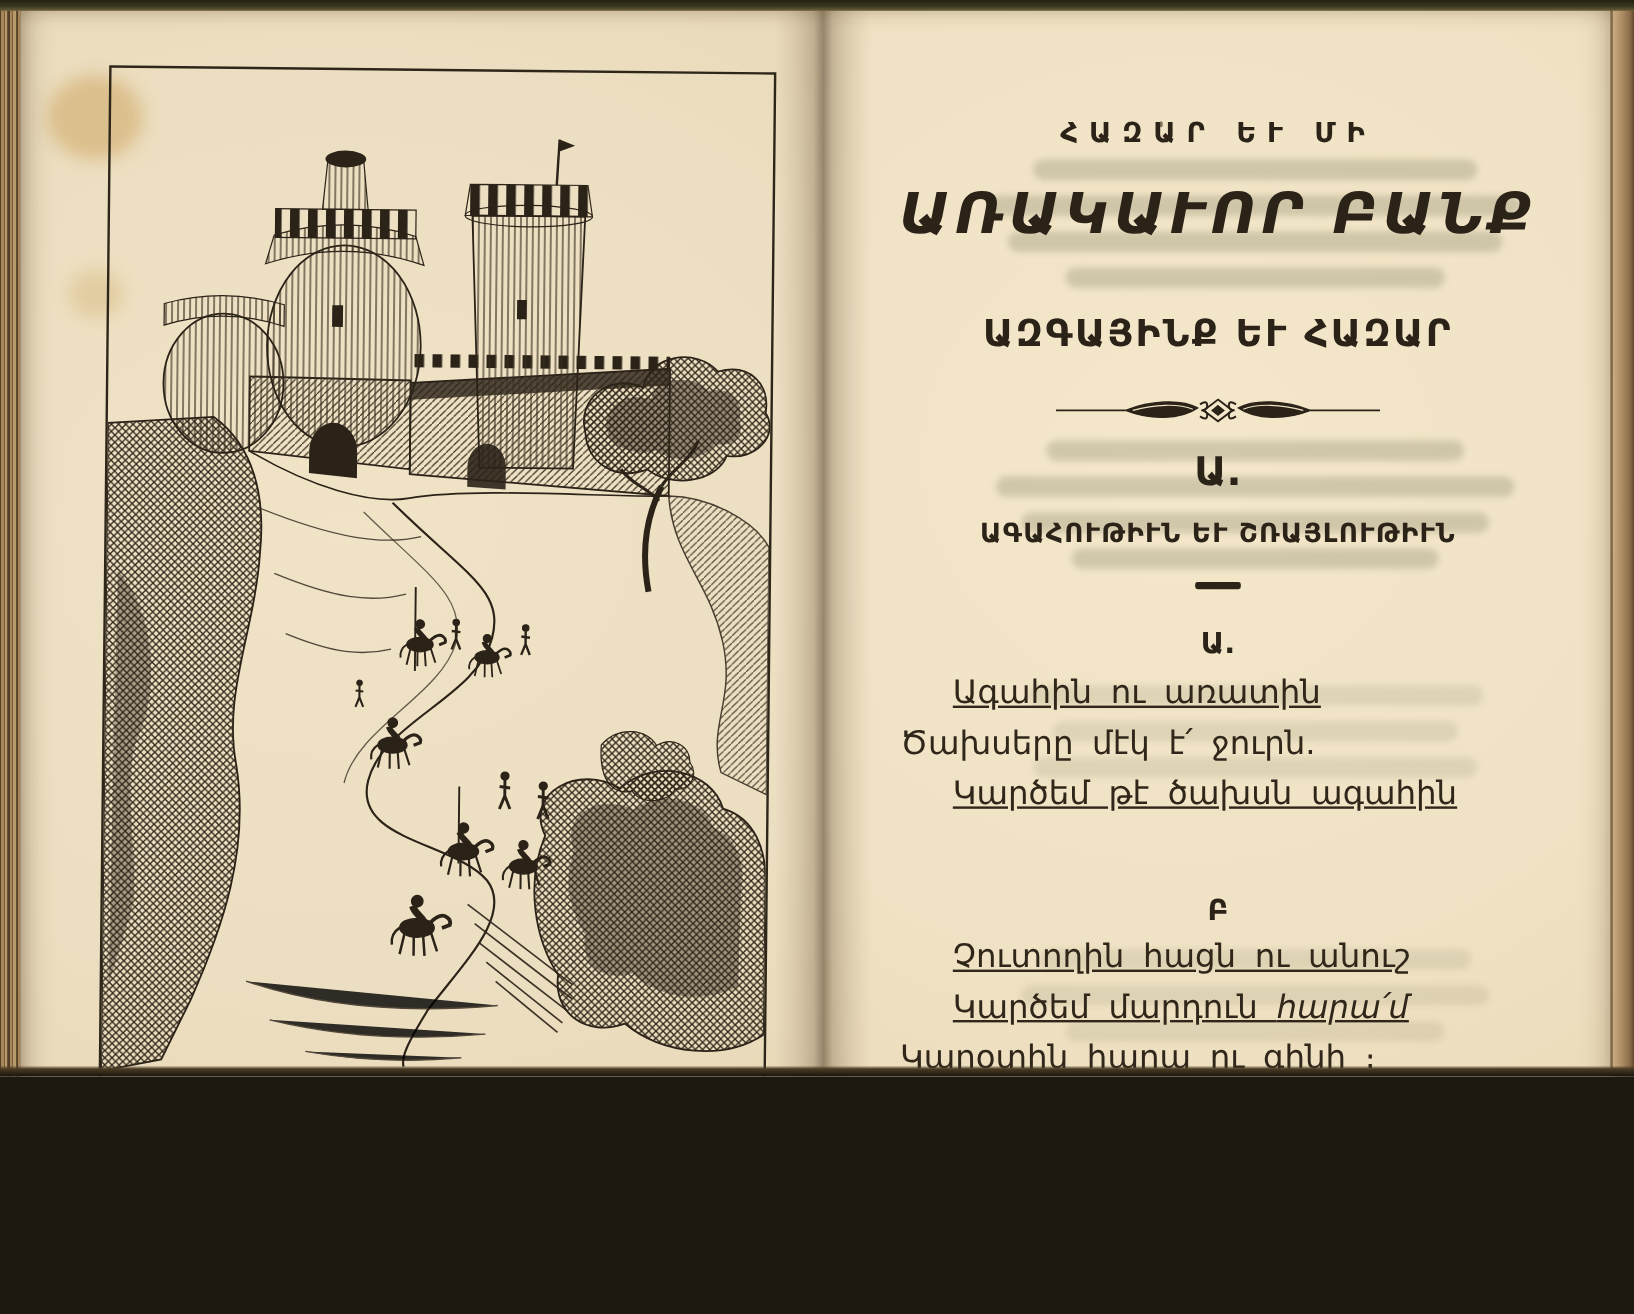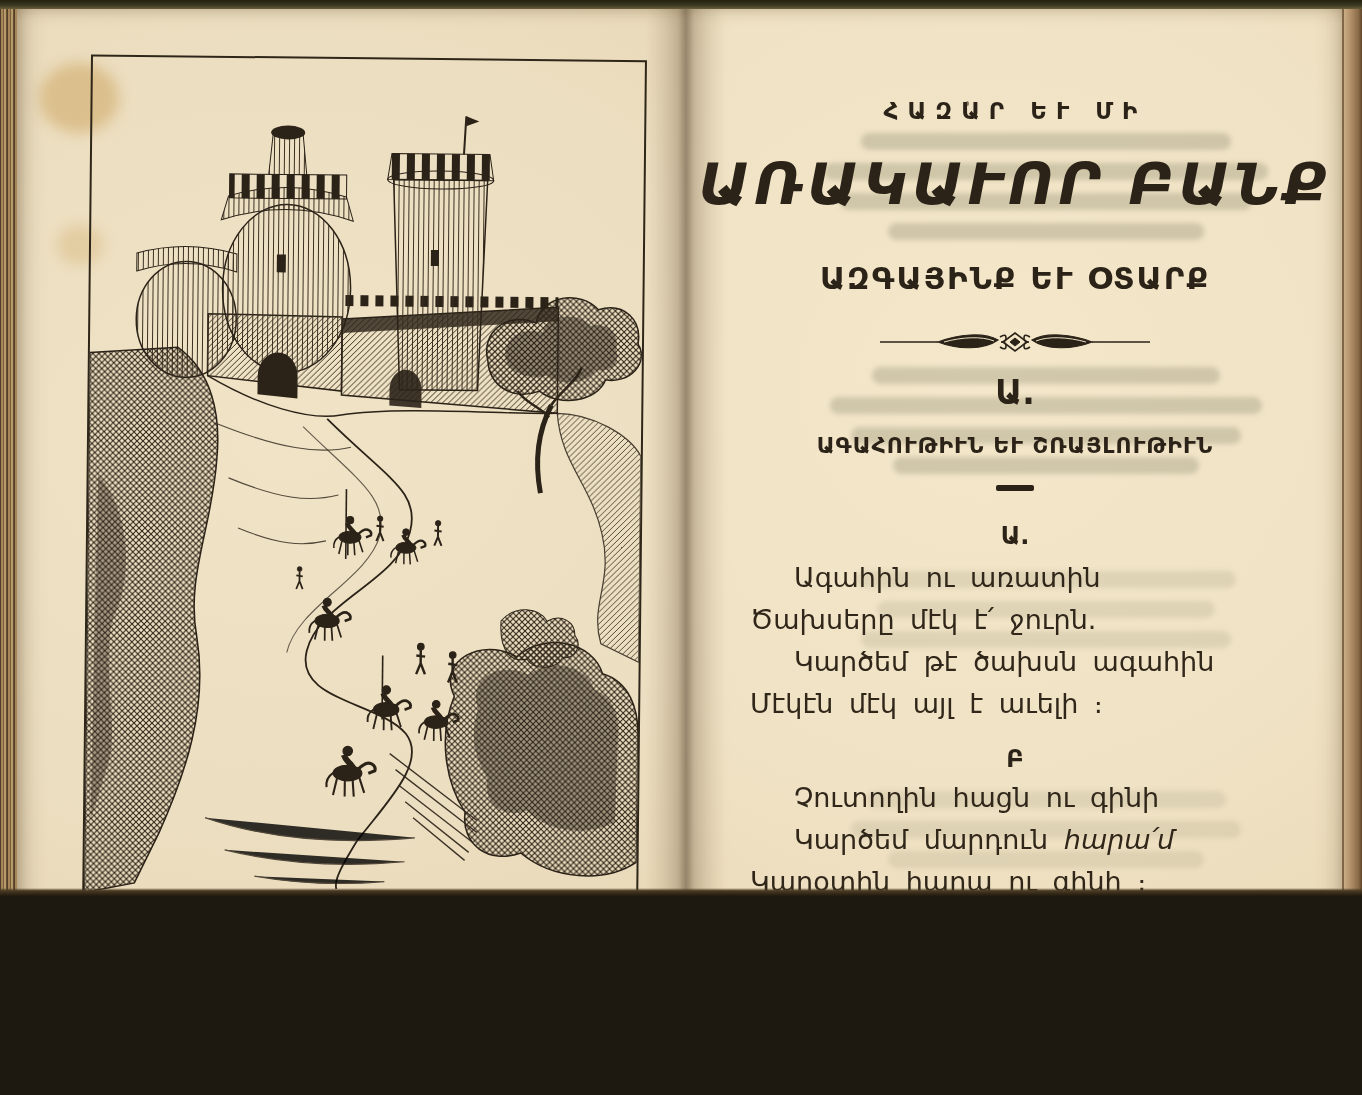--- a/index.html
+++ b/index.html
@@ -40,32 +40,32 @@
   .ghost .gr{height:17px;border-radius:9px;background:rgba(118,120,88,.28);margin:0 auto 13px auto;}
   
   .illo-frame{position:absolute;left:74px;top:50px;width:552px;height:874px;
     border:2px solid #2d2619;border-bottom-width:4px;
     transform:rotate(0.6deg);transform-origin:10% 0;}
   .illo-frame svg{display:block;width:100%;height:100%;}
   
   .rp{position:absolute;left:0;top:0;width:100%;height:100%;}
   .center{position:absolute;left:0;width:100%;text-align:center;}
   .kicker{top:93px;font-size:23px;font-weight:bold;letter-spacing:9px;}
-  .title{top:146px;font-size:57px;font-weight:bold;font-style:italic;letter-spacing:4px;}
+  .title{top:146px;font-size:47px;font-weight:bold;font-style:italic;letter-spacing:4px;}
   .subtitle{top:255px;font-size:31px;font-weight:bold;letter-spacing:2px;}
   .ornament{top:322px;}
   .sec-num{top:368px;font-size:33px;font-weight:bold;}
   .sec-head{top:428px;font-size:22px;font-weight:bold;letter-spacing:1px;}
   .sec-rule{position:absolute;left:50%;top:480px;width:38px;height:6px;margin-left:-19px;background:#2b2218;border-radius:2px;}
   .st-marker{font-size:24px;font-weight:bold;}
   .m1{top:517px;} .m2{top:740px;}
   .verse{position:absolute;left:64px;width:560px;font-size:27px;line-height:42px;word-spacing:7px;color:#30271a;}
   .v1{top:552px;} .v2{top:772px;}
   .verse .ln{white-space:nowrap;}
-  .verse .ln.indent{padding-left:44px;}
+  .verse .ln.indent{padding-left:44px;text-decoration:underline;}
   .verse .em{font-style:italic;}
   .speck{position:absolute;border-radius:50%;background:rgba(60,48,30,.6);}
 </style>
 </head>
 <body>
 
 <div id="spread">
 
   <div class="page-left">
     <div class="stain fox-a"></div>
@@ -193,21 +193,21 @@
         <div class="gr" style="width:70%"></div>
       </div>
       <div class="ghost" style="top:786px;opacity:.5;">
         <div class="gr" style="width:68%"></div>
           <div class="gr" style="width:74%"></div>
         <div class="gr" style="width:60%"></div>
       </div>
 
       <div class="center kicker">ՀԱԶԱՐ ԵՒ ՄԻ</div>
       <div class="center title">ԱՌԱԿԱՒՈՐ ԲԱՆՔ</div>
-      <div class="center subtitle">ԱԶԳԱՅԻՆՔ ԵՒ ՕՏԱՐՔ</div>
+      <div class="center subtitle">ԱԶԳԱՅԻՆՔ ԵՒ ՀԱԶԱՐ</div>
 
       <div class="center ornament">
         <svg width="270" height="30" viewBox="0 0 270 30">
           <g fill="#2b2218" stroke="#2b2218">
             <line x1="0" y1="15" x2="58" y2="15" stroke-width="1.4"></line>
             <path d="M58,15 C78,7 104,5 118,13 C104,23 78,23 58,15 Z" stroke-width="1.2"></path>
             <path d="M64,15 C82,10 102,9 114,14" fill="none" stroke="#efe2c4" stroke-width="1"></path>
             <path d="M120,10 q6,-4 6,1 q0,4 -5,4 q5,0 5,4 q0,5 -6,1" fill="none" stroke-width="1.6"></path>
             <path d="M135,6 L147,15 L135,24 L123,15 Z" fill="none" stroke-width="1.6"></path>
             <path d="M135,11 L140,15 L135,19 L130,15 Z"></path>
@@ -221,26 +221,25 @@
 
       <div class="center sec-num">Ա.</div>
       <div class="center sec-head">ԱԳԱՀՈՒԹԻՒՆ ԵՒ ՇՌԱՅԼՈՒԹԻՒՆ</div>
       <div class="sec-rule"></div>
 
       <div class="center st-marker m1">Ա.</div>
       <div class="verse v1">
         <div class="ln indent">Ագահին ու առատին</div>
         <div class="ln">Ծախսերը մէկ է՛ ջուրն.</div>
         <div class="ln indent">Կարծեմ թէ ծախսն ագահին</div>
-        <div class="ln">Մէկէն մէկ այլ է աւելի ։</div>
       </div>
 
       <div class="center st-marker m2">Բ</div>
       <div class="verse v2">
-        <div class="ln indent">Չուտողին հացն ու գինի</div>
+        <div class="ln indent">Չուտողին հացն ու անուշ</div>
         <div class="ln indent"><span>Կարծեմ մարդուն </span><span class="em">հարա՛մ</span></div>
         <div class="ln">Կարօտին հարա ու գինի ։</div>
       </div>
 
       <div class="stain purple-r"></div>
       <div class="speck" style="left:280px;top:96px;width:3px;height:5px;"></div>
       <div class="speck" style="left:408px;top:1040px;width:4px;height:4px;background:rgba(150,100,40,.6);"></div>
     </div>
   </div>
 

